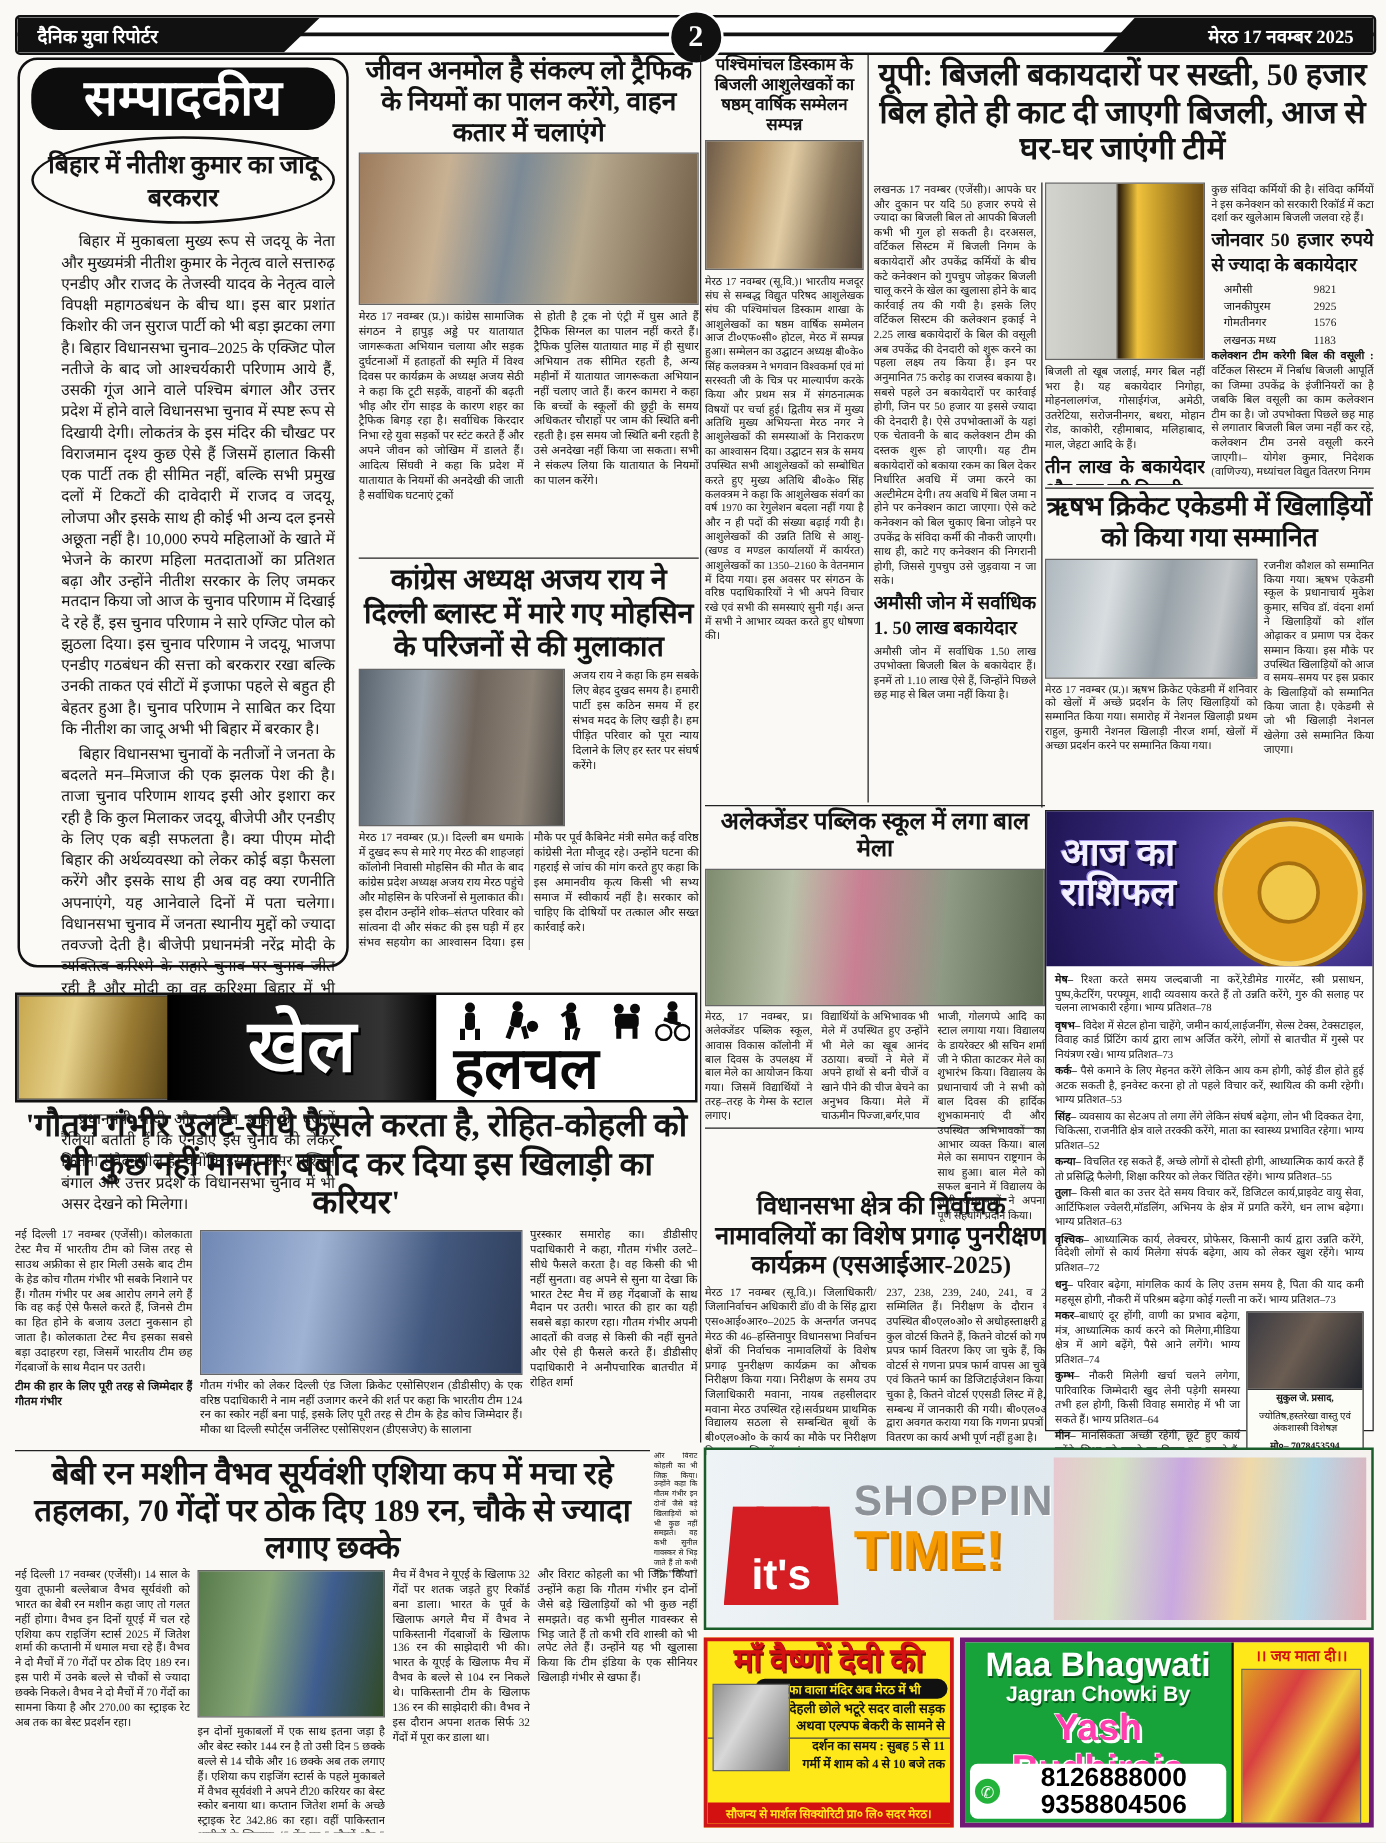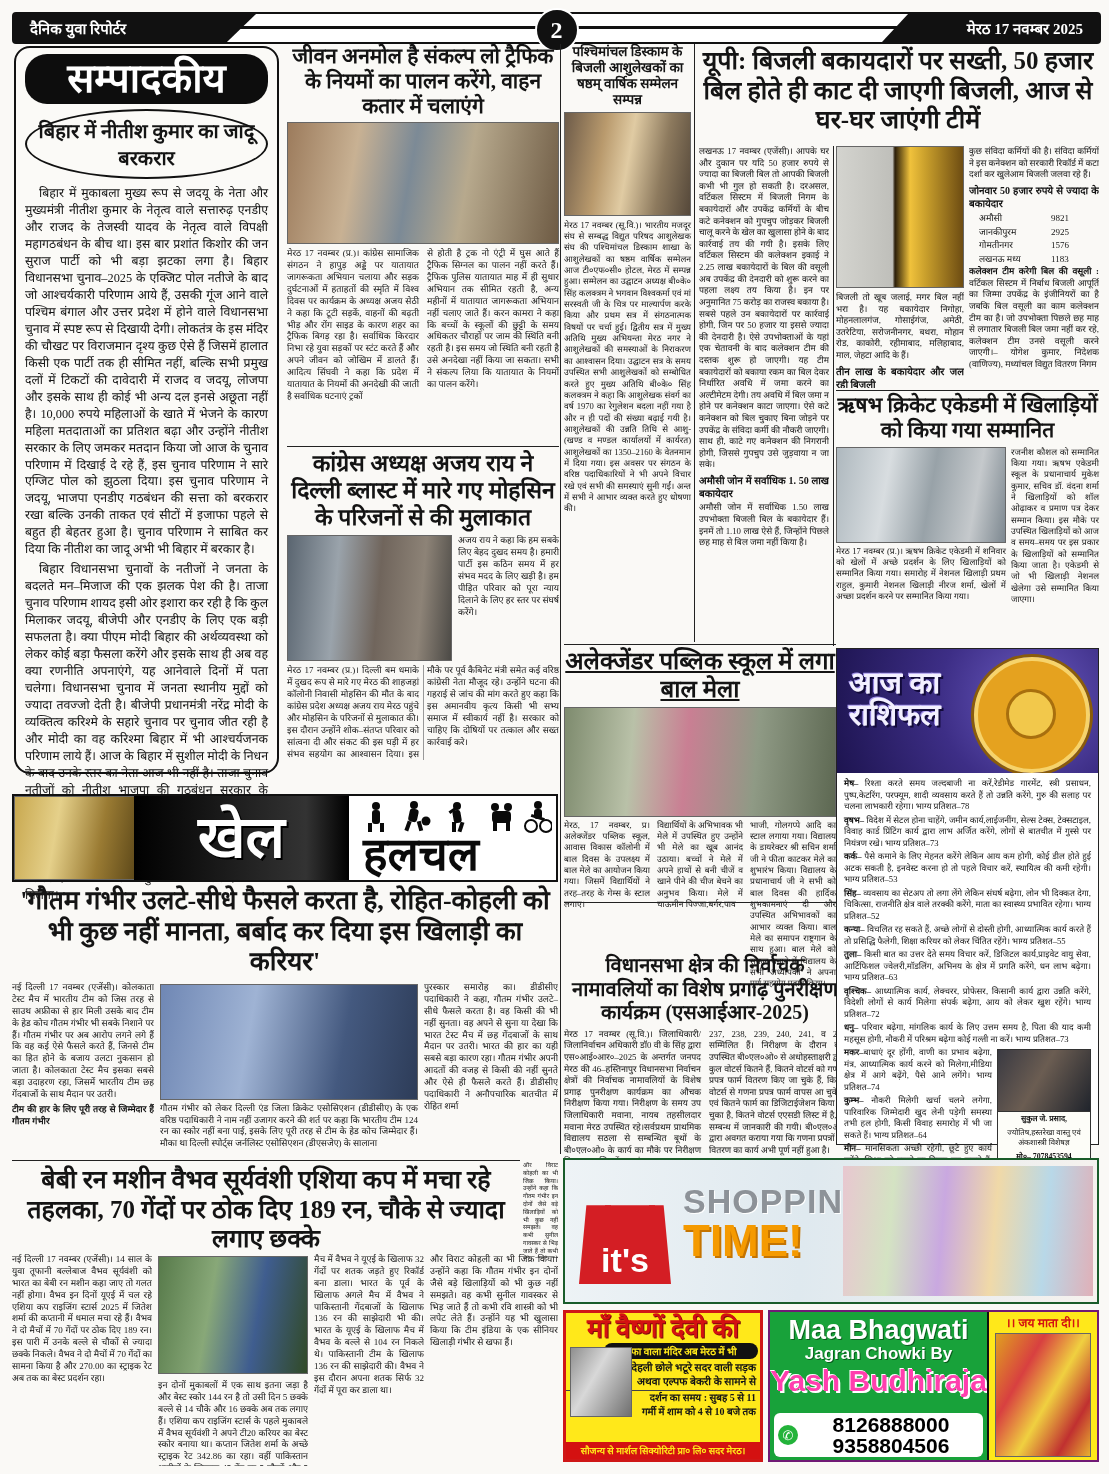--- a/index.html
+++ b/index.html
@@ -21,36 +21,36 @@
   #mh-left{left:0;clip-path:polygon(0 0,100% 0,88% 100%,0 100%);width:210px;}
   #mh-right{right:0;clip-path:polygon(12% 0,100% 0,100% 100%,0 100%);width:185px;justify-content:flex-end;}
   #mh-page{position:absolute;left:50%;top:-6px;transform:translateX(-50%);width:40px;height:40px;border-radius:50%;
            background:#111;color:#fff;font-weight:700;font-size:24px;display:flex;align-items:center;justify-content:center;border:2px solid #fff;}
   
   #editorial{left:14px;top:46px;width:265px;height:728px;border:2.5px solid #111;border-radius:16px;padding:6px 9px;box-sizing:border-box;background:#fbfaf7;}
   #ed-title{background:#0d0d0d;color:#fff;border-radius:22px;text-align:center;font-size:40px;font-weight:700;line-height:1.15;padding:2px 0;}
   #ed-sub{border:2px solid #111;border-radius:50%/50%;text-align:center;font-size:20px;font-weight:700;padding:6px 4px;margin:5px 0 6px 0;}
   #editorial .bt{font-size:12.3px;line-height:1.38;}
   #editorial .bt:first-of-type{margin-top:2px;}
-  .indent{text-indent:14px;}
+  .indent{text-indent:14px;margin-left:24px;}
   
   .p-traffic{background:linear-gradient(100deg,#9c7b5c 0%,#c8b193 25%,#7c8a96 45%,#b7a98d 65%,#6e5b44 100%);}
   .p-congress{background:linear-gradient(95deg,#5a6570 0%,#9aa3ab 30%,#70655c 55%,#8d8377 80%,#4c4a46 100%);}
   .p-discom{background:linear-gradient(100deg,#6d5b49 0%,#b99a6d 30%,#e0cba3 50%,#8d7a5e 75%,#55483a 100%);}
   .p-meter{background:linear-gradient(90deg,#d4d4cf 0%,#bfbfba 44%,#2a1d09 46%,#f0c23c 58%,#caa02c 70%,#6d4c12 100%);}
   .p-rishabh{background:linear-gradient(100deg,#aeb8be 0%,#d8dde0 30%,#98a2a8 55%,#c5c9cc 80%,#7d8890 100%);}
   .p-alex{background:linear-gradient(95deg,#7e8b6e 0%,#b9c1a8 25%,#c97f93 45%,#8f9a85 70%,#5d6852 100%);}
   .p-khel{background:linear-gradient(100deg,#c8a84f 0%,#e5d08a 35%,#9a7b33 70%,#5f4a1a 100%);}
   .p-gambhir{background:linear-gradient(100deg,#6f87b4 0%,#9fb3d4 35%,#44597f 70%,#2d3c58 100%);}
   .p-vaibhav{background:linear-gradient(100deg,#577a4a 0%,#88a878 35%,#3f5d8f 65%,#314a26 100%);}
   .p-astro{background:linear-gradient(120deg,#3a3a42 0%,#6b5d52 45%,#20242c 100%);}
   .p-durga-bw{background:linear-gradient(120deg,#8f8f8f 0%,#d8d8d8 40%,#6f6f6f 100%);}
   .p-people{background:linear-gradient(95deg,#e8c7d0 0%,#d4e3c3 20%,#c9a8e0 40%,#f0d9a8 60%,#b8d8e8 80%,#e0b0b8 100%);}
   
-  .subh{font-weight:700;font-size:10px;margin:2px 0;}
+  .subh{font-weight:700;font-size:15px;margin:2px 0;}
   .zone-row{display:flex;font-size:9px;line-height:1.5;padding-left:10px;}
   .zone-row .zn{width:72px;}
   
   #rashifal{left:836px;top:648px;width:263px;height:497px;border:1.5px solid #222;box-sizing:border-box;background:#fff;}
   #rf-banner{position:relative;height:124px;background:radial-gradient(circle at 75% 40%,#6a5ac0 0%,#3d2e86 45%,#1d1450 100%);overflow:hidden;}
   .rf-word{color:#f3f0ff;font-weight:700;font-size:30px;line-height:1.05;text-shadow:2px 2px 0 #120a3a,-1px -1px 0 #9f8fe8;
            background:linear-gradient(180deg,#bdb3ef,#ffffff);-webkit-background-clip:text;background-clip:text;}
   #rf-wheel{position:absolute;right:8px;top:8px;width:108px;height:108px;border-radius:50%;
             background:repeating-conic-gradient(#e5a21f 0 15deg,#b9791106 0 0),repeating-conic-gradient(#e8a825 0 15deg,#c9820f 15deg 30deg);
             border:4px solid #f6d36b;box-shadow:0 0 0 3px #8a5c0a;}
@@ -76,21 +76,21 @@
   #word-shopping{font-size:34px;font-weight:700;color:#8d9298;letter-spacing:1px;text-shadow:1px 1px 0 #fff;}
   #word-time{font-size:44px;font-weight:700;color:#f59a00;line-height:0.9;text-shadow:2px 2px 0 #c57400;}
   #shop-people{position:absolute;right:4px;top:6px;width:250px;height:130px;border:none;}
   #ad-vaishno{left:563px;top:1310px;width:200px;height:152px;background:#ffe81a;border:3px solid #cf1717;box-sizing:border-box;overflow:hidden;}
   #av-title{color:#d41111;font-weight:700;font-size:26px;text-align:center;line-height:1.05;text-shadow:1px 1px 0 #7d0b0b;margin:2px 0 1px 0;}
   #av-badge{background:#111;color:#ffe81a;font-weight:700;font-size:10px;border-radius:10px;text-align:center;width:150px;margin:0 2px 2px auto;padding:1px 2px;}
   .av-line{font-weight:700;font-size:10.5px;text-align:right;padding-right:4px;line-height:1.35;}
   .av-time{font-weight:700;font-size:10px;text-align:right;padding-right:4px;border-top:1px solid #444;line-height:1.4;}
   #av-footer{position:absolute;left:0;right:0;bottom:0;background:#d41111;color:#ffe81a;font-weight:700;font-size:9.5px;text-align:center;padding:2px 0;}
   #av-photo{position:absolute;left:4px;top:34px;width:62px;height:70px;}
-  #ad-bhagwati{left:768px;top:1310px;width:331px;height:152px;border:2px solid #701a75;box-sizing:border-box;display:flex;font-family:"Liberation Sans",sans-serif;}
+  #ad-bhagwati{left:768px;top:1310px;width:331px;height:152px;border:4px solid #701a75;box-sizing:border-box;display:flex;font-family:"Liberation Sans",sans-serif;}
   #bh-main{flex:1;background:#18a23a;position:relative;text-align:center;}
   #bh-l1{color:#fff;font-weight:700;font-size:27px;line-height:1.05;margin-top:4px;text-shadow:1px 1px 0 #0a5c1d;}
   #bh-l2{color:#fff;font-weight:700;font-size:17px;text-shadow:1px 1px 0 #0a5c1d;}
   #bh-name{color:#ff3fae;font-weight:700;font-size:30px;line-height:1.1;text-shadow:2px 2px 0 #fff,-1px -1px 0 #fff;}
   #bh-phones{position:absolute;left:4px;right:4px;bottom:3px;background:#fff;border-radius:6px;padding:1px 4px;display:flex;align-items:center;gap:5px;}
   .wa{width:20px;height:20px;border-radius:50%;background:#23b33a;color:#fff;font-size:13px;display:flex;align-items:center;justify-content:center;}
   .phones{font-weight:700;font-size:21px;line-height:1.0;color:#000;text-align:center;flex:1;}
   #bh-side{flex:0 0 108px;background:#ffe81a;position:relative;text-align:center;border-left:2px solid #111;}
   #bh-side .jmd{color:#d41111;font-weight:700;font-size:12px;margin-top:2px;}
   .p-durga{background:linear-gradient(120deg,#e0a020 0%,#d84040 30%,#f0d040 55%,#c03030 80%,#e8b030 100%);}
@@ -187,21 +187,21 @@
     <div style="display:flex;gap:5px;margin-top:4px;">
       <div style="width:170px;flex:0 0 auto;">
         <div class="ph p-rishabh" style="width:100%;height:96px;"></div>
         <p class="bt" style="font-size:8.6px;margin-top:3px;">मेरठ 17 नवम्बर (प्र.)। ऋषभ क्रिकेट एकेडमी में शनिवार को खेलों में अच्छे प्रदर्शन के लिए खिलाड़ियों को सम्मानित किया गया। समारोह में नेशनल खिलाड़ी प्रथम राहुल, कुमारी नेशनल खिलाड़ी नीरज शर्मा, खेलों में अच्छा प्रदर्शन करने पर सम्मानित किया गया।</p>
       </div>
       <p class="bt" style="flex:1;font-size:8.6px;">रजनीश कौशल को सम्मानित किया गया। ऋषभ एकेडमी स्कूल के प्रधानाचार्य मुकेश कुमार, सचिव डॉ. वंदना शर्मा ने खिलाड़ियों को शॉल ओढ़ाकर व प्रमाण पत्र देकर सम्मान किया। इस मौके पर उपस्थित खिलाड़ियों को आज व समय–समय पर इस प्रकार के खिलाड़ियों को सम्मानित किया जाता है। एकेडमी से जो भी खिलाड़ी नेशनल खेलेगा उसे सम्मानित किया जाएगा।</p>
     </div>
   </div>
 
   <div class="abs hr-top" style="left:564px;top:644px;width:272px;padding-top:2px;">
-    <h2 class="hl" style="font-size:24px;text-decoration:underline;">अलेक्जेंडर पब्लिक स्कूल में लगा बाल मेला</h2>
+    <h2 class="hl" style="font-size:19px;">अलेक्जेंडर पब्लिक स्कूल में लगा बाल मेला</h2>
     <div class="ph p-alex" style="width:100%;height:110px;margin:3px 0;"></div>
     <div style="display:flex;gap:7px;">
       <p class="bt" style="width:33%;font-size:8.6px;">मेरठ, 17 नवम्बर, प्र। अलेक्जेंडर पब्लिक स्कूल, आवास विकास कॉलोनी में बाल दिवस के उपलक्ष्य में बाल मेले का आयोजन किया गया। जिसमें विद्यार्थियों ने तरह–तरह के गेम्स के स्टाल लगाए।</p>
       <p class="bt" style="width:33%;font-size:8.6px;">विद्यार्थियों के अभिभावक भी मेले में उपस्थित हुए उन्होंने भी मेले का खूब आनंद उठाया। बच्चों ने मेले में अपने हाथों से बनी चीजें व खाने पीने की चीज बेचने का अनुभव किया। मेले में चाऊमीन पिज्जा,बर्गर,पाव</p>
       <p class="bt" style="width:33%;font-size:8.6px;">भाजी, गोलगप्पे आदि का स्टाल लगाया गया। विद्यालय के डायरेक्टर श्री सचिन शर्मा जी ने फीता काटकर मेले का शुभारंभ किया। विद्यालय के प्रधानाचार्य जी ने सभी को बाल दिवस की हार्दिक शुभकामनाएं दी और उपस्थित अभिभावकों का आभार व्यक्त किया। बाल मेले का समापन राष्ट्रगान के साथ हुआ। बाल मेले को सफल बनाने में विद्यालय के सभी अध्यापकों ने अपना पूर्ण सहयोग प्रदान किया।</p>
     </div>
   </div>
 
   <div class="abs hr-top" style="left:564px;top:902px;width:282px;padding-top:3px;">
     <h2 class="hl" style="font-size:20px;margin-top:48px;">विधानसभा क्षेत्र की निर्वाचक नामावलियों का विशेष प्रगाढ़ पुनरीक्षण कार्यक्रम (एसआईआर-2025)</h2>

